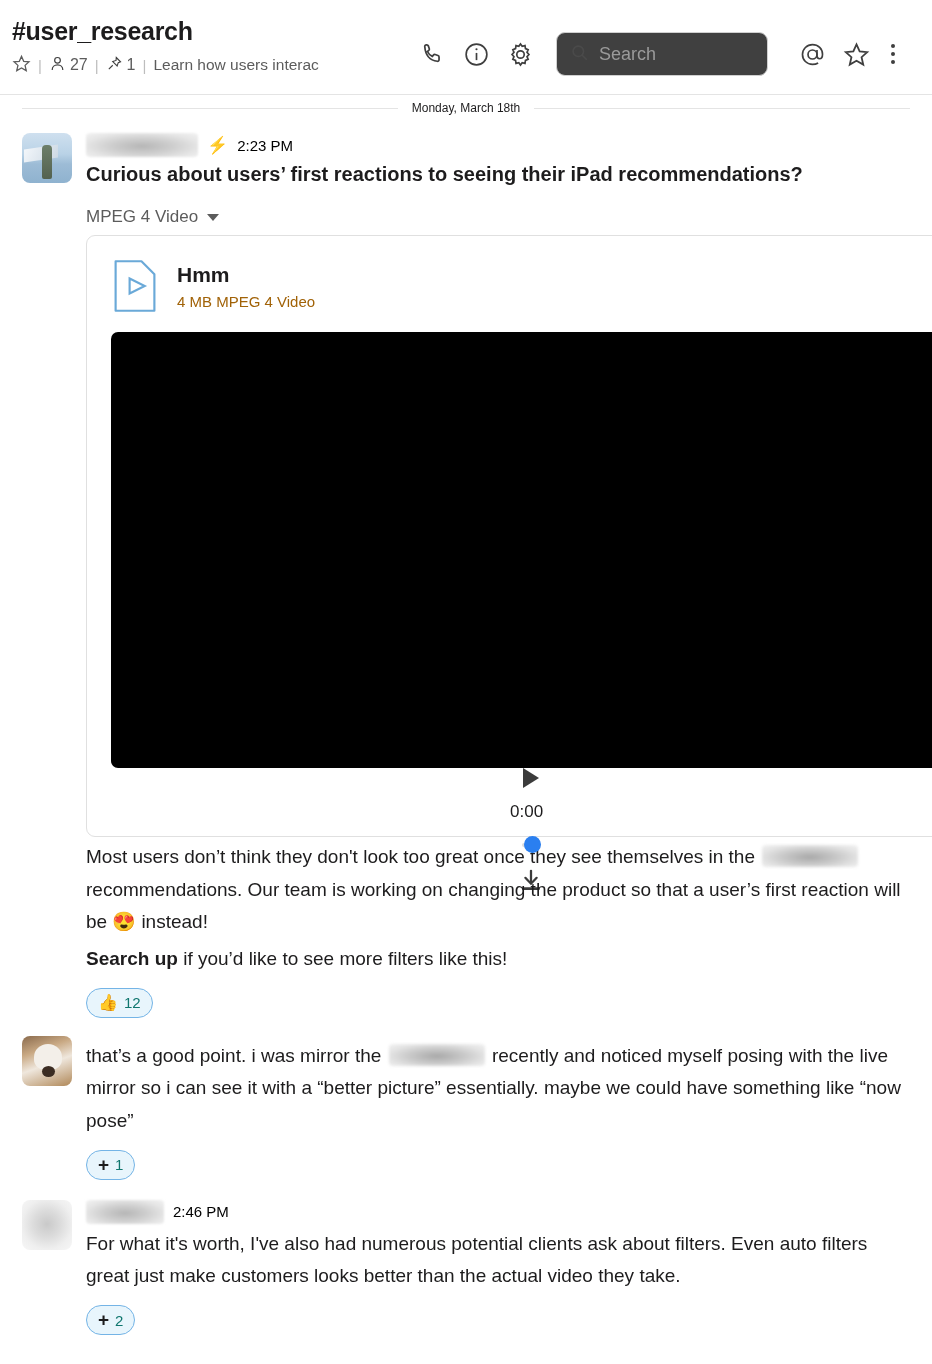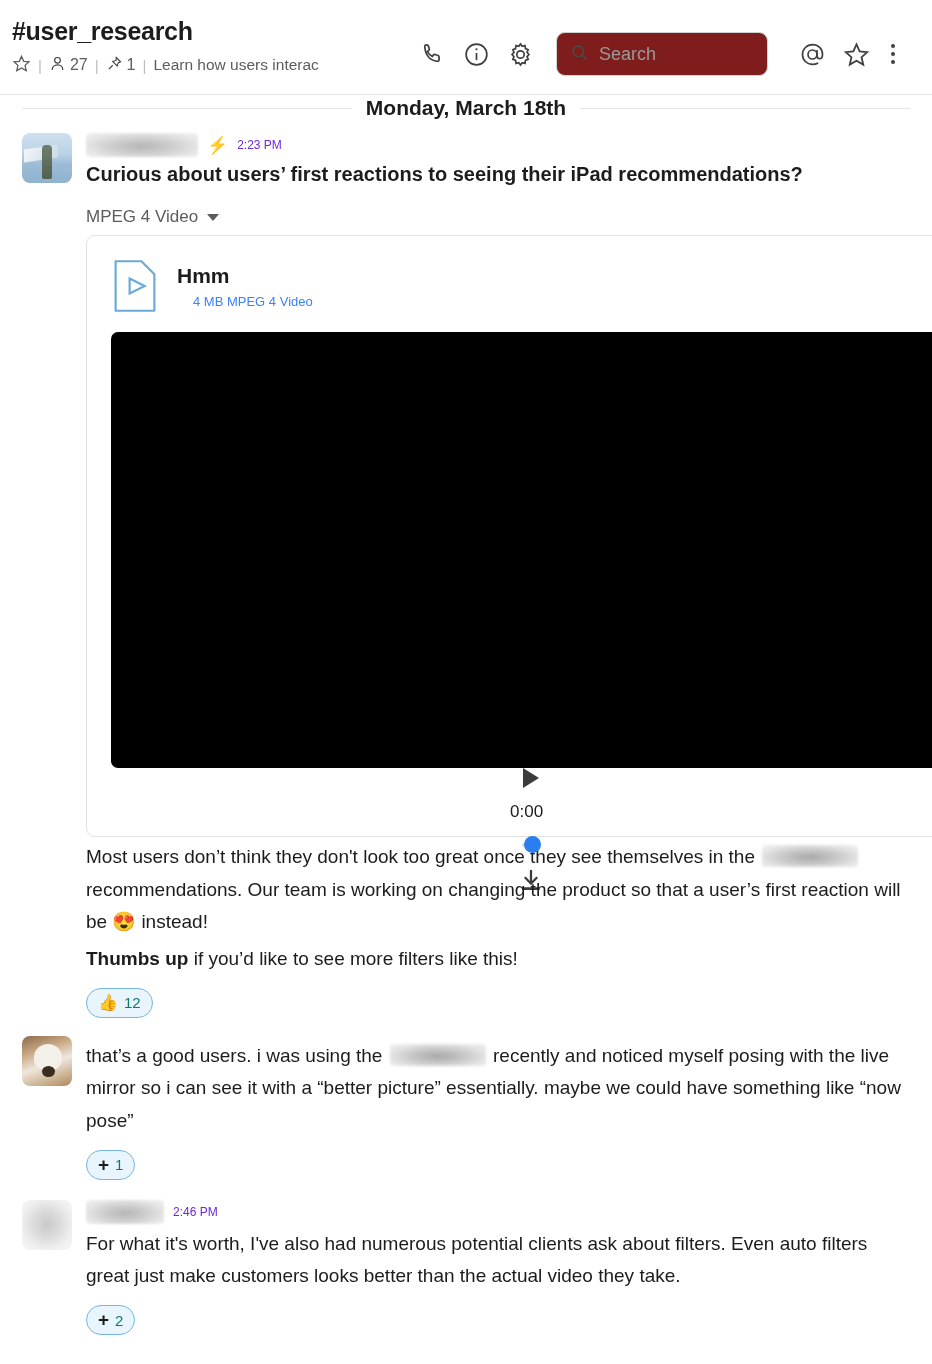--- a/index.html
+++ b/index.html
@@ -67,21 +67,21 @@
     cursor: pointer;
   }
   .search-box {
     margin-left: 14px;
     width: 212px; height: 44px;
     border: 1px solid #d0d0d0;
     border-radius: 9px;
     display: flex; align-items: center;
     gap: 10px;
     padding: 0 13px;
-    background: #7f1d1d;
+    background: #404040;
     cursor: text;
   }
   .search-placeholder { color: #9a9a9a; font-size: 18px; }
   .header-right .tail { margin-left: 22px; display: flex; align-items: center; }
   .kebab { width: 30px; height: 38px; display:flex; align-items:center; justify-content:center; cursor:pointer;}
   .kebab span { display:block; width:4px; height:4px; border-radius:50%; background:#3f3f3f; margin:2px 0;}
   .kebab-wrap { display:flex; flex-direction:column; align-items:center;}
 
   
   .date-divider {
@@ -91,22 +91,22 @@
     display: flex; align-items: center; justify-content: center;
   }
   .date-divider .line {
     position: absolute; left: 0; right: 0; top: 50%;
     height: 1px; background: #e4e4e4;
   }
   .date-label {
     position: relative;
     background: #ffffff;
     padding: 0 14px;
-    font-size: 21px;
-    font-weight: bold;
+    font-size: 12px;
+    font-weight: normal;
     color: #1d1c1d;
   }
 
   
   .messages { padding: 4px 18px 0 22px; }
   .msg { display: flex; gap: 14px; padding-top: 8px; }
   .avatar {
     width: 50px; height: 50px;
     border-radius: 8px;
     flex: 0 0 50px;
@@ -140,21 +140,21 @@
   .msg-body { flex: 1 1 auto; min-width: 0; }
   .msg-head { display: flex; align-items: center; gap: 9px; height: 24px; }
   .name-redacted {
     width: 78px; height: 24px;
     border-radius: 4px;
     background: radial-gradient(ellipse at 50% 55%, #b6b6b6 0%, #cfcfcf 40%, #e6e6e6 72%, #f2f2f2 100%);
     filter: blur(1.2px);
   }
   .name-redacted.wide { width: 112px; }
   .bolt { font-size: 17px; color: #f2c12e; line-height: 1; }
-  .timestamp { font-size: 12px; color: #6d28d9; }
+  .timestamp { font-size: 15px; color: #000000; }
 
   .msg-text {
     font-size: 19px;
     line-height: 1.72;
     color: #1d1c1d;
     margin-top: 4px;
     word-wrap: break-word;
   }
   .msg-text b { font-weight: bold; }
   .inline-redact {
@@ -187,21 +187,21 @@
   .file-card {
     border: 1px solid #e0e0e0;
     border-radius: 9px;
     background: #fff;
     padding: 22px 24px 10px 24px;
     width: 888px;
   }
   .file-head { display: flex; align-items: center; gap: 18px; }
   .file-icon { width: 48px; height: 56px; flex: 0 0 48px; }
   .file-name { font-size: 21px; font-weight: bold; color: #1d1c1d; line-height: 1.25; }
-  .file-sub { font-size: 13px; color: #3b82f6; margin-top: 4px; margin-left: 16px; }
+  .file-sub { font-size: 15px; color: #a16207; margin-top: 4px; }
   .video-stage {
     margin-top: 18px;
     height: 436px;
     background: #000000;
     border-radius: 7px;
   }
   .video-controls {
     height: 58px;
     display: flex; align-items: center;
     gap: 14px;
@@ -405,38 +405,38 @@
 
       <div class="msg-text">
         <span>Most users don’t think they don't look too great once they see themselves in the</span>
         <span class="inline-redact lg"></span>
         <span>recommendations. Our team is working on changing the product so that a user’s first reaction will be</span>
         <span>😍</span>
         <span>instead!</span>
       </div>
 
       <div class="msg-text">
-        <b>Thumbs up</b>
+        <b>Search up</b>
         <span>if you’d like to see more filters like this!</span>
       </div>
 
       <div class="reactions">
         <div class="reaction">
           <span class="emoji">👍</span>
           <span class="cnt">12</span>
         </div>
       </div>
     </div>
   </div>
 
   <div class="msg" style="padding-top:18px;">
     <div class="avatar av-dog"></div>
     <div class="msg-body">
       <div class="msg-text">
-        <span>that’s a good users. i was using the</span>
+        <span>that’s a good point. i was mirror the</span>
         <span class="inline-redact lg"></span>
         <span>recently and noticed myself posing with the live mirror so i can see it with a “better picture” essentially. maybe we could have something like “now pose”</span>
       </div>
       <div class="reactions">
         <div class="reaction">
           <span class="plus">+</span>
           <span class="cnt">1</span>
         </div>
       </div>
     </div>

